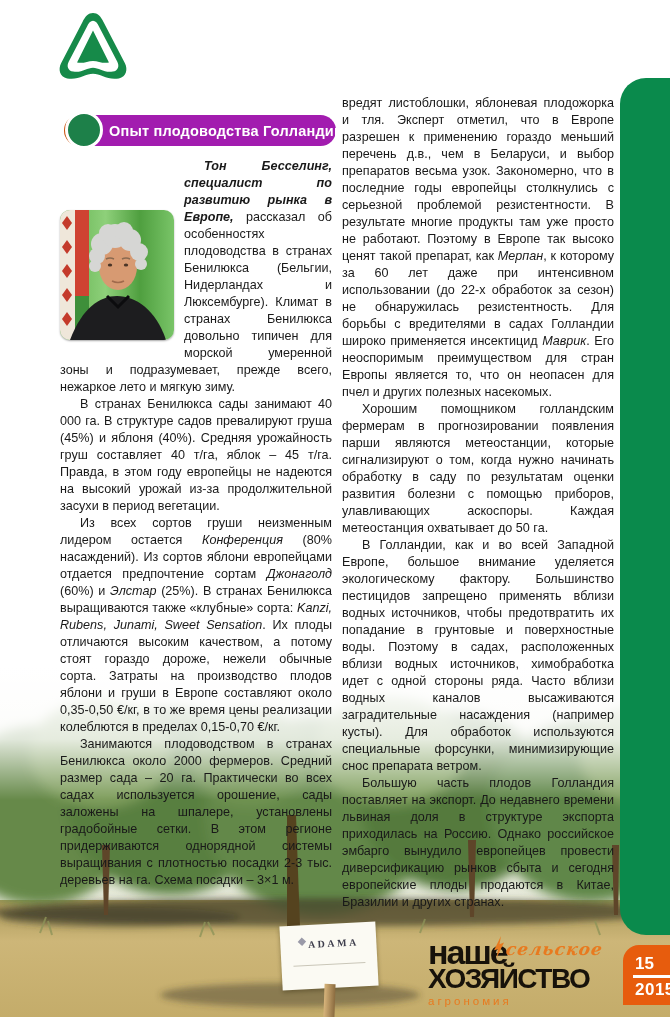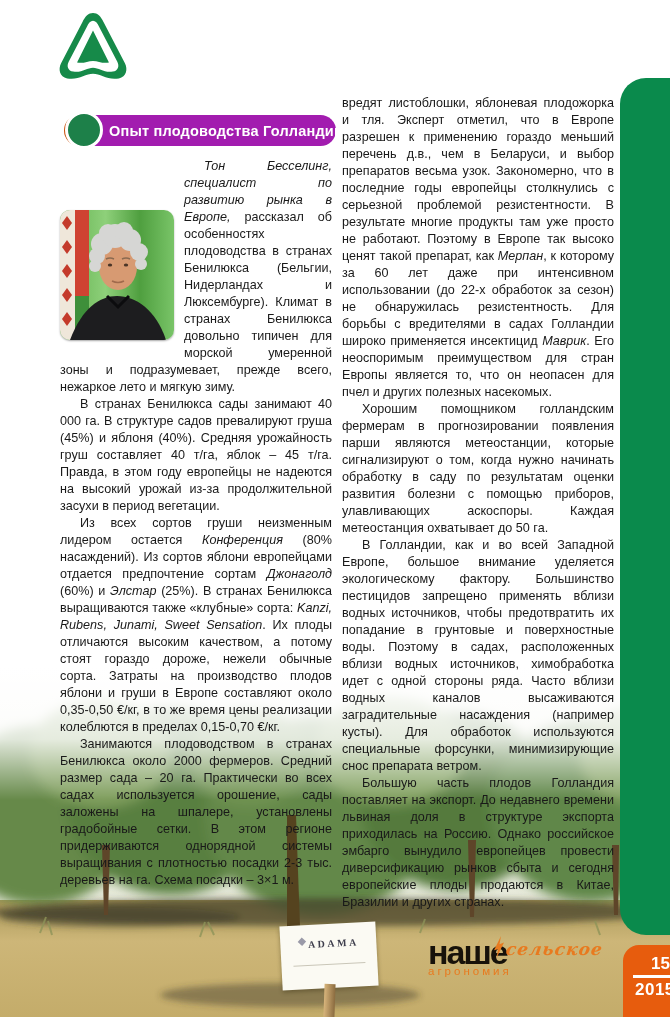--- a/index.html
+++ b/index.html
@@ -22,22 +22,22 @@
   .sign-post{position:absolute;left:324px;top:984px;width:11px;height:33px;z-index:2;
              background:linear-gradient(90deg,#d8b57c,#8a6b3f);transform:rotate(2deg);}
 
   
   .tab-top{position:absolute;right:0;top:3px;width:52px;height:69px;background:#e75c0d;
            border-radius:16px 0 0 16px;z-index:5;}
   .pn-wrap{position:absolute;left:11px;right:0;top:28px;border-bottom:3px solid #fff;padding-bottom:2px;}
   .pn{font-style:italic;font-weight:bold;font-size:17px;color:#fff;letter-spacing:.5px;}
   .side-rail{position:absolute;right:0;top:78px;width:50px;height:857px;background:#0a8a4c;
              border-radius:26px 0 0 26px;z-index:4;}
-  .tab-bottom{position:absolute;right:0;top:945px;width:47px;height:72px;background:#e75c0d;
-              border-radius:16px 0 0 0;z-index:5;text-align:right;}
+  .tab-bottom{position:absolute;right:0;top:945px;width:47px;height:60px;background:#e75c0d;
+              border-radius:16px 0 0 0;z-index:5;}
   .issue-num{display:block;margin:9px 0 1px 12px;font-weight:bold;font-size:17px;color:#fff;}
   .issue-line{margin-left:10px;border-top:3px solid #fff;}
   .issue-year{display:block;margin:2px 0 0 12px;font-weight:bold;font-size:17px;color:#fff;letter-spacing:.5px;}
 
   
   .brand-logo{position:absolute;left:55px;top:10px;width:76px;height:76px;z-index:5;}
 
   
   .headline{position:absolute;left:64px;top:111px;width:272px;height:38px;z-index:5;}
   .headline-cap{position:absolute;left:0;top:4px;width:54px;height:31px;background:#c8500a;border-radius:16px;}
@@ -47,21 +47,21 @@
   .headline-dot{position:absolute;left:1px;top:0;width:32px;height:32px;background:#1d8049;
                 border:3.5px solid #fff;border-radius:50%;}
 
   
   .col{position:absolute;width:272px;color:#191919;font-size:12.6px;line-height:17px;
        text-align:justify;z-index:3;}
   .col-left{left:60px;top:158px;}
   .col-right{left:342px;top:95px;}
   .col p{margin:0;text-indent:20px;}
   .col p.cont{text-indent:0;}
-  .col .bi{font-weight:normal;font-style:italic;}
+  .col .bi{font-weight:bold;font-style:italic;}
   .col .i{font-style:italic;}
 
   .portrait{float:left;width:114px;height:130px;margin:52px 10px 6px 0;border-radius:10px;
             overflow:hidden;box-shadow:0 1px 2px rgba(0,0,0,.35);}
   .portrait svg{display:block;}
 
   
   .mag{position:absolute;left:428px;top:935px;width:185px;z-index:3;color:#17120a;line-height:1;}
   .mag-top{position:relative;height:28px;}
   .mag-nashe{font-weight:bold;font-size:34px;letter-spacing:-2px;}
@@ -216,16 +216,17 @@
     <p><span>В Голландии, как и во всей Западной Европе, большое внимание уделяется экологическому фактору. Большинство пестицидов запрещено применять вблизи водных источников, чтобы предотвратить их попадание в грунтовые и поверхностные воды. Поэтому в садах, расположенных вблизи водных источников, химобработка идет с одной стороны ряда. Часто вблизи водных каналов высаживаются заградительные насаждения (например кусты). Для обработок используются специальные форсунки, минимизирующие снос препарата ветром.</span></p>
     <p><span>Большую часть плодов Голландия поставляет на экспорт. До недавнего времени львиная доля в структуре экспорта приходилась на Россию. Однако российское эмбарго вынудило европейцев провести диверсификацию рынков сбыта и сегодня европейские плоды продаются в Китае, Бразилии и других странах.</span></p>
   </div>
 
   <div class="mag">
     <div class="mag-top">
       <span class="mag-nashe">наше</span>
       <span class="mag-bolt"></span>
       <span class="mag-accent">сельское</span>
     </div>
+    <div class="mag-hoz">хозяйство</div>
     <div class="mag-tagline">агрономия</div>
   </div>
 
 </div>
 
 </body></html>

